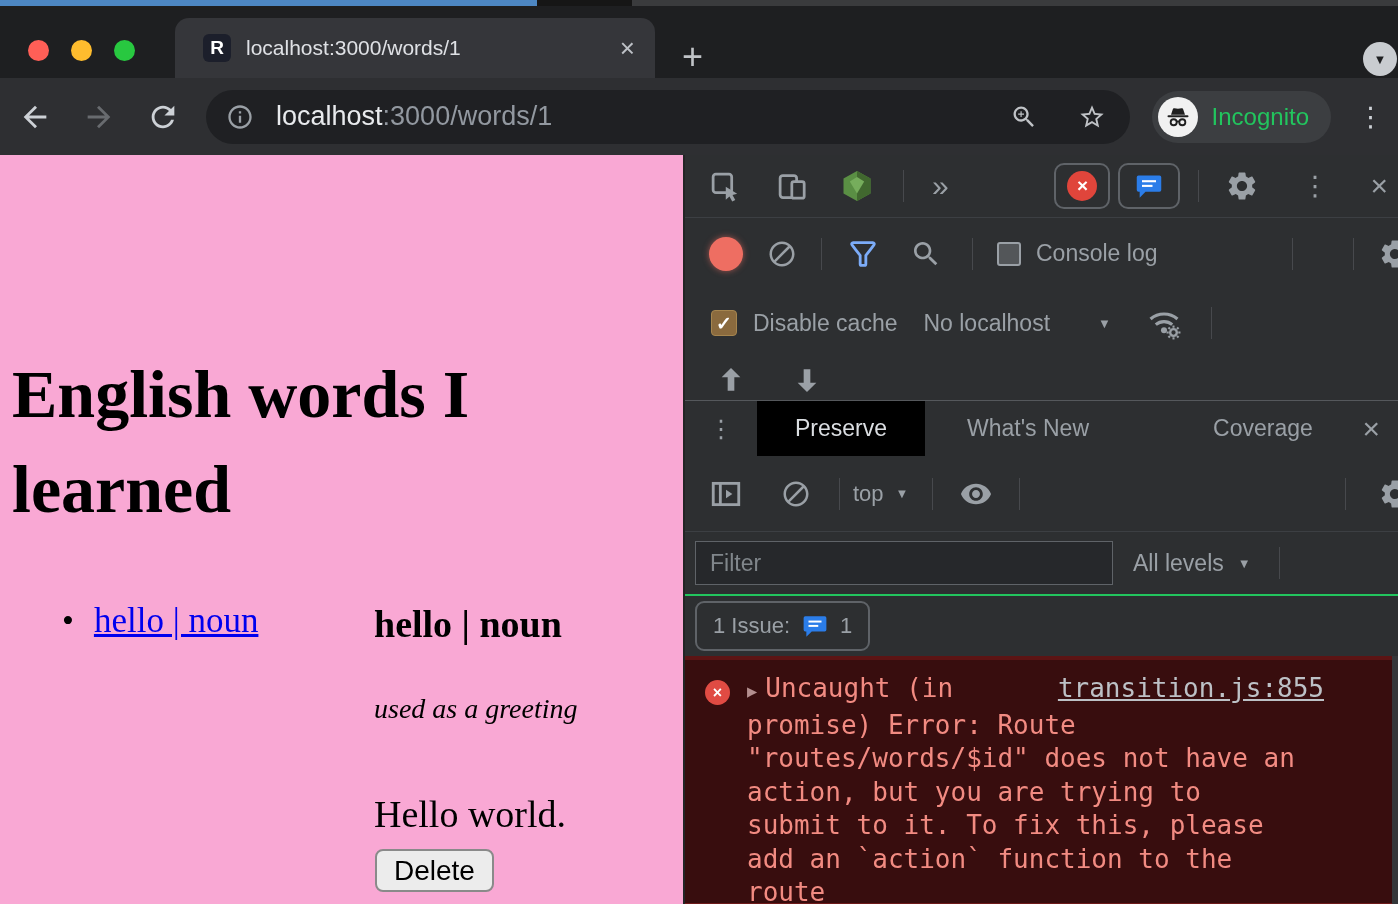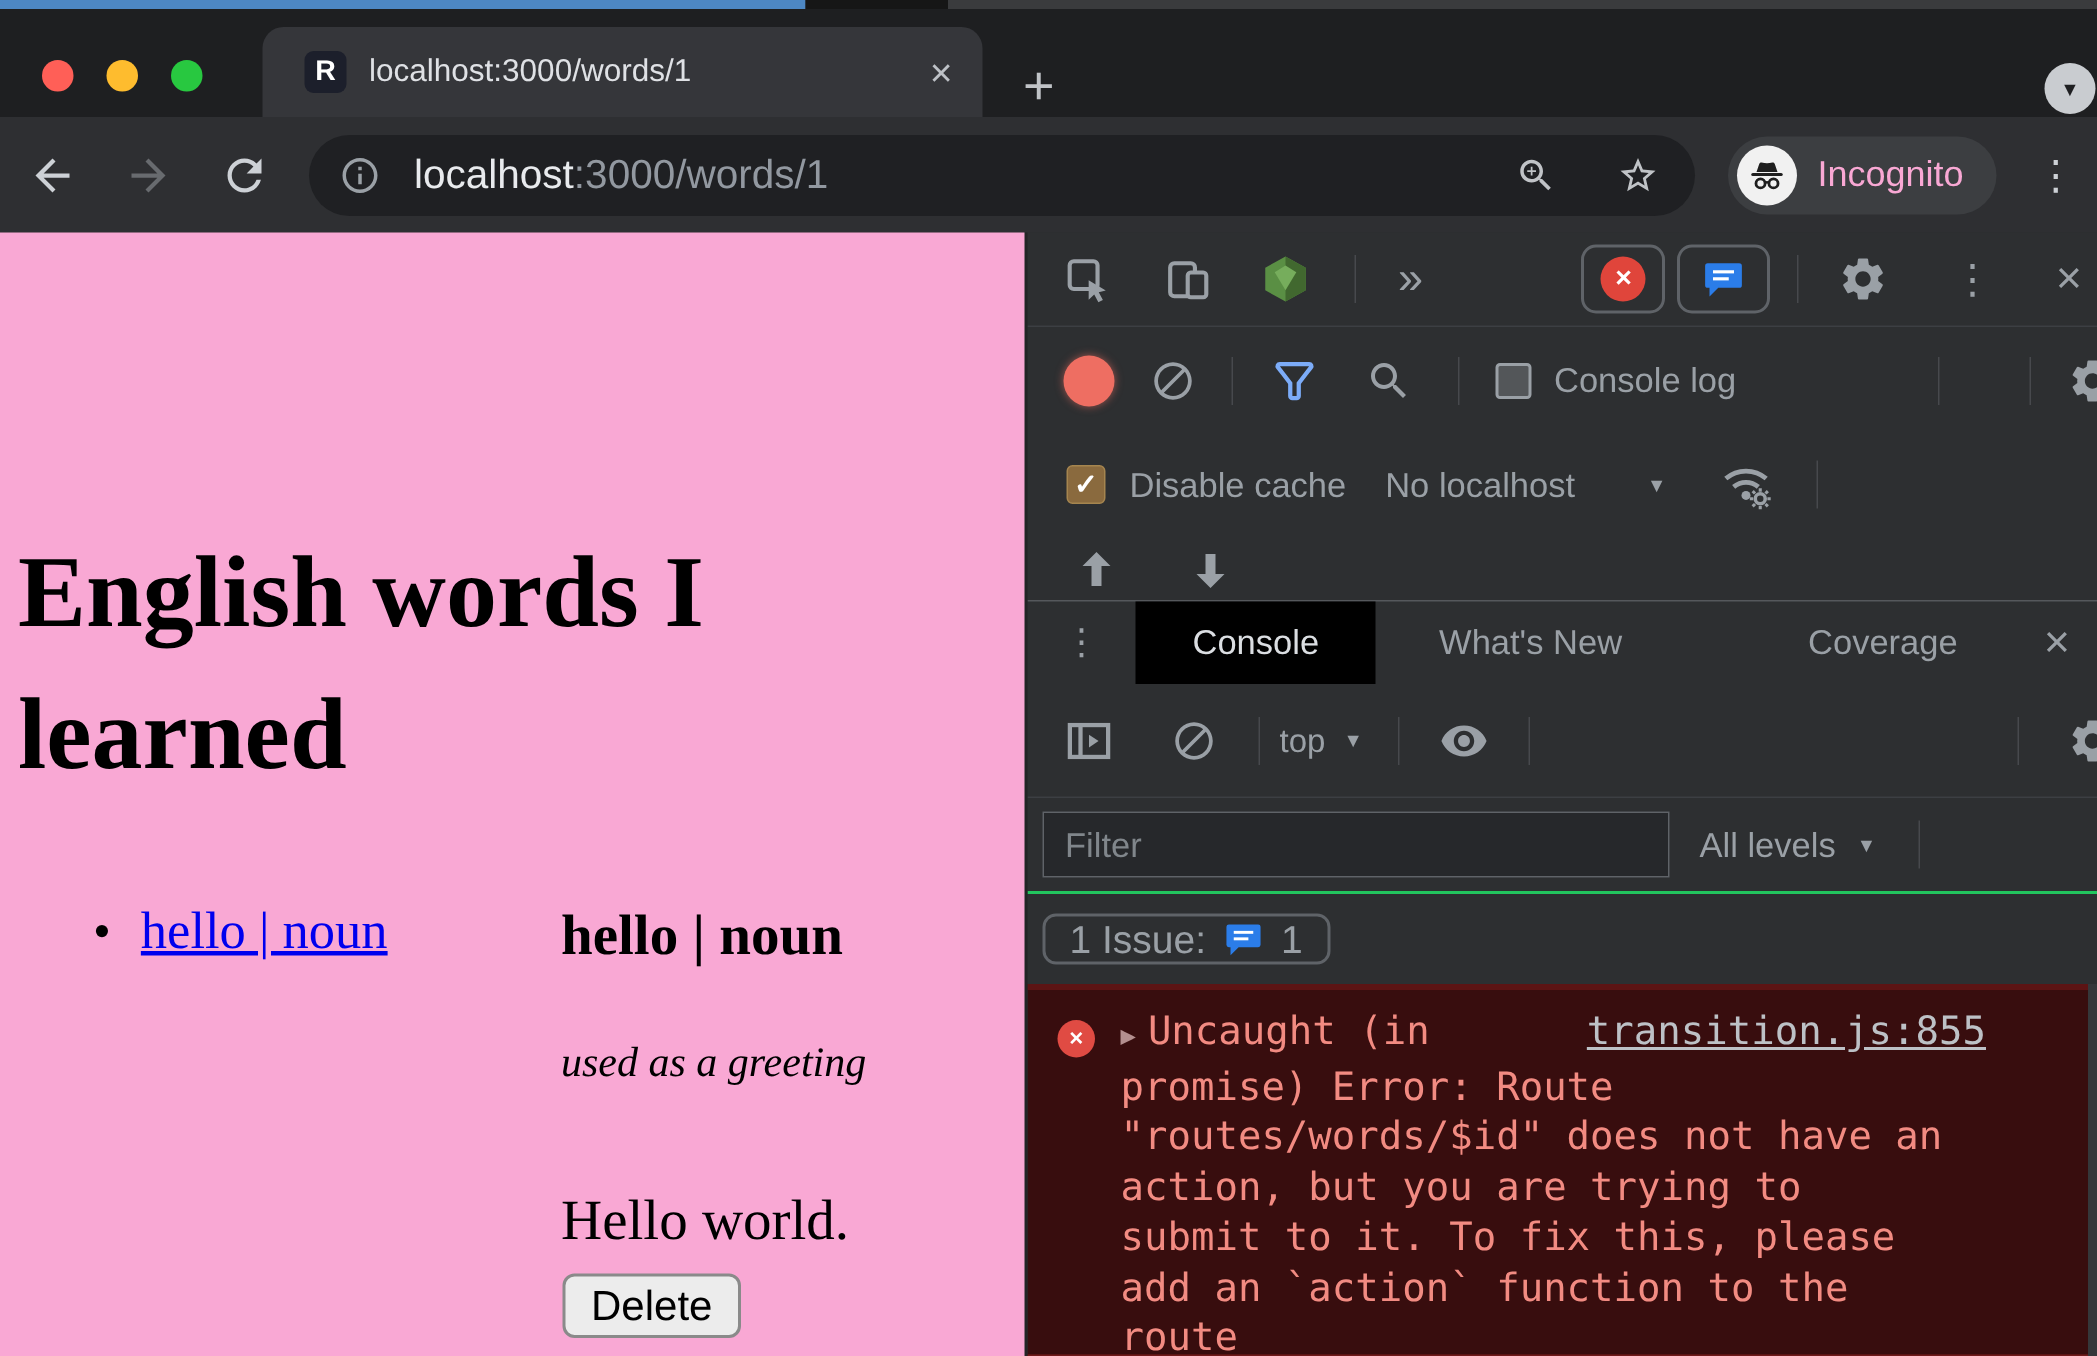--- a/index.html
+++ b/index.html
@@ -36,21 +36,21 @@
   .omnibox { flex:1; height:54px; margin:0 22px 0 26px; background:#1f2023; border-radius:27px;
              display:flex; align-items:center; padding:0 24px 0 20px; }
   .url { margin-left:22px; font-size:27px; flex:1; white-space:nowrap; }
   .url .host { color:#e8eaed; } .url .rest { color:#9298a0; }
   .omni-ic { width:28px; height:28px; }
   .star-ic { margin-left:40px; }
   .incog { height:52px; background:#3c3e41; border-radius:26px; display:flex; align-items:center;
            padding:0 22px 0 6px; }
   .incog-circle { width:40px; height:40px; border-radius:50%; background:#f1f1f1;
                   display:flex; align-items:center; justify-content:center; }
-  .incog-label { margin-left:14px; color:#f9a8d4; font-size:24px; }
+  .incog-label { margin-left:14px; color:#22c55e; font-size:24px; }
   .kebab { margin-left:26px; color:#cdd1d6; font-size:27px; letter-spacing:0; }
 
   
   .content { display:flex; height:749px; }
 
   
   .page { position:relative; width:683px; background:#f9a8d4; color:#000;
           font-family:"Liberation Serif", serif; }
   .page h1 { position:absolute; left:12px; top:192px; font-size:68px; line-height:95px; font-weight:bold; width:560px; }
   .word-row { position:absolute; left:62px; top:446px; display:flex; align-items:baseline; font-size:35px; }
@@ -100,22 +100,22 @@
   .console-toolbar { height:76px; border-bottom:1px solid #3c3f43; padding:0 0 0 24px; }
   .ctx-label { font-size:22px; color:#9aa0a6; }
 
   .filter-row { height:64px; border-bottom:2px solid #22c55e; padding:0 0 0 10px; }
   .filter-input { width:418px; height:44px; background:#26282b; border:1px solid #5f6368;
                   color:#dadce0; font-size:23px; padding:0 14px; outline:none;
                   font-family:"Liberation Sans", sans-serif; }
   .filter-input::placeholder { color:#80868b; }
 
   .issue-row { height:60px; padding:0 0 0 10px; }
-  .issue-pill { height:34px; border:2px solid #5f6368; border-radius:9px; display:flex;
-                align-items:center; padding:0 16px; gap:12px; font-size:26px; color:#9aa0a6; }
+  .issue-pill { height:50px; border:2px solid #5f6368; border-radius:9px; display:flex;
+                align-items:center; padding:0 16px; gap:12px; font-size:22px; color:#9aa0a6; }
 
   .error-row { flex:1; position:relative; background:#380d0e; border-top:4px solid #5c1414;
                font-family:"DejaVu Sans Mono", "Liberation Mono", monospace; }
   .err-icon { position:absolute; left:20px; top:20px; width:25px; height:25px; border-radius:50%;
               background:#e04b43; color:#fff; font-size:16px; font-weight:bold;
               display:flex; align-items:center; justify-content:center;
               font-family:"Liberation Sans", sans-serif; }
   .err-body { padding:12px 74px 0 62px; color:#f28b82; font-size:26px; line-height:33.5px; }
   .err-line { white-space:pre; }
   .err-first { display:flex; align-items:baseline; }
@@ -292,21 +292,21 @@
         <svg class="ic" width="32" height="34" viewBox="0 0 24 24" fill="#9aa0a6">
             <path d="M12 3l7 7h-4.5v10h-5V10H5z"></path>
           </svg>
         <svg class="ic" width="32" height="34" viewBox="0 0 24 24" fill="#9aa0a6" style="margin-left:44px">
             <path d="M12 21l-7-7h4.5V4h5v10H19z"></path>
           </svg>
       </div>
 
       <div class="row drawer-tabs">
         <span class="drawer-kebab">⋮</span>
-        <span class="dtab active">Console</span>
+        <span class="dtab active">Preserve</span>
         <span class="dtab pad-wide">What's New</span>
         <span class="dtab pad-wide" style="margin-left:40px">Coverage</span>
         <span class="drawer-close" style="margin-left:auto; margin-right:8px; font-size:30px">×</span>
       </div>
 
       <div class="row console-toolbar">
         <svg class="ic" width="34" height="34" viewBox="0 0 24 24">
             <rect x="3" y="4.5" width="18" height="15" fill="none" stroke="#9aa0a6" stroke-width="2"></rect>
             <line x1="8" y1="4.5" x2="8" y2="19.5" stroke="#9aa0a6" stroke-width="2"></line>
             <polygon points="12,9 16.5,12 12,15" fill="#9aa0a6"></polygon>

